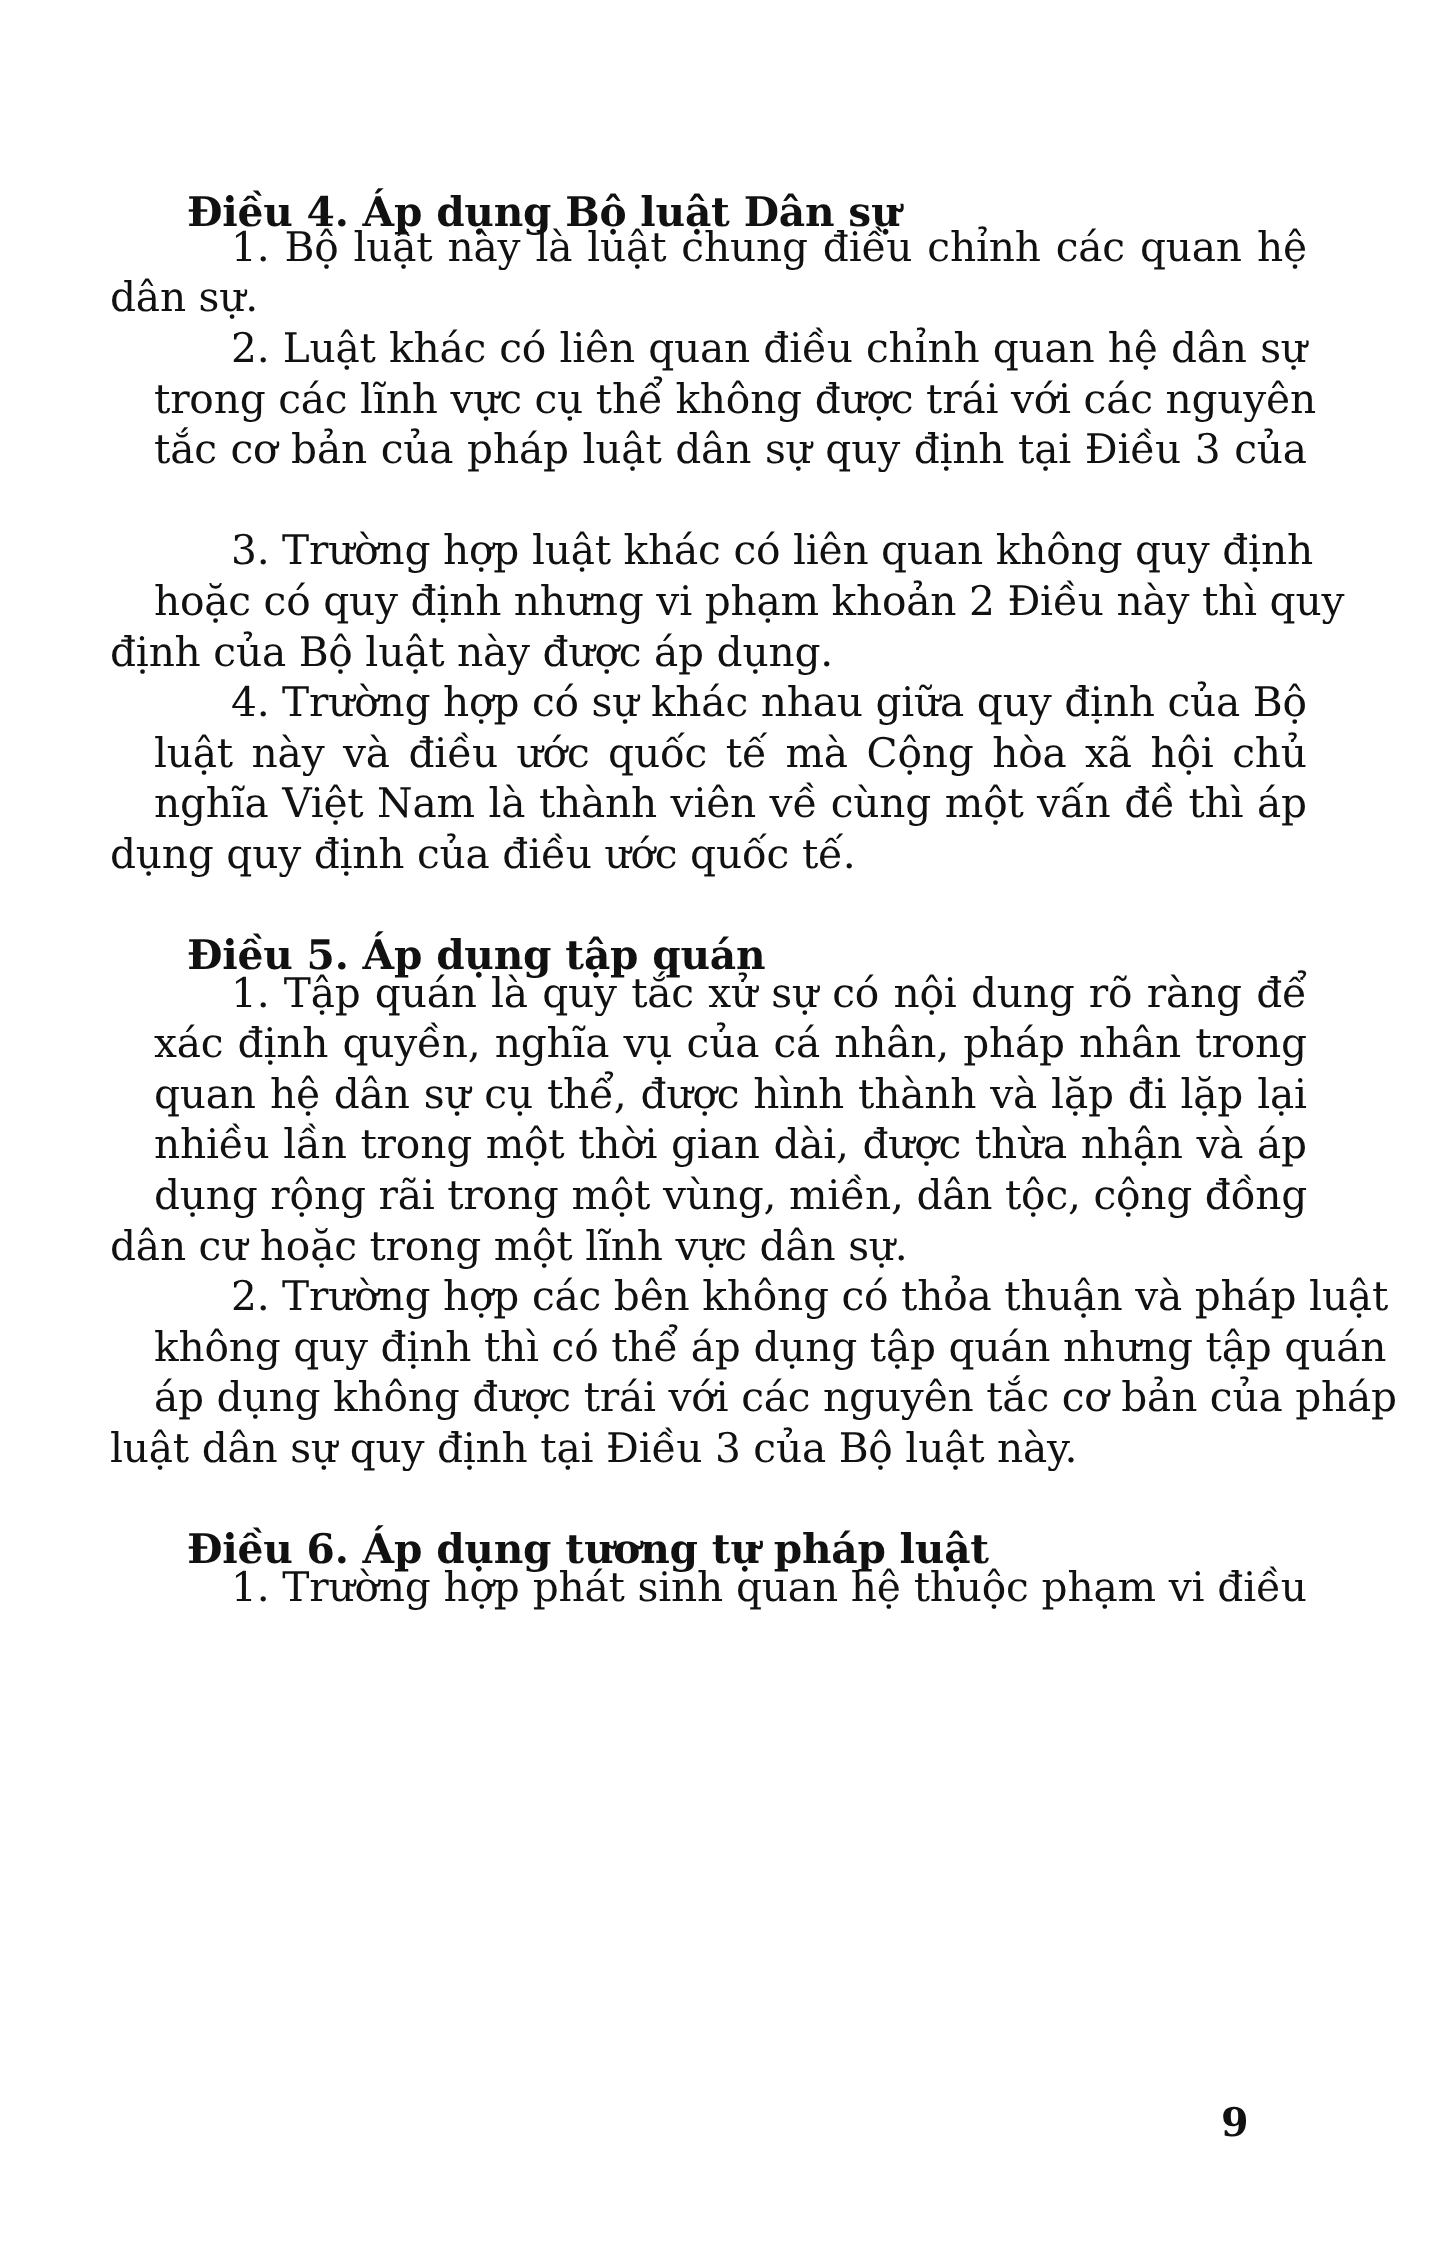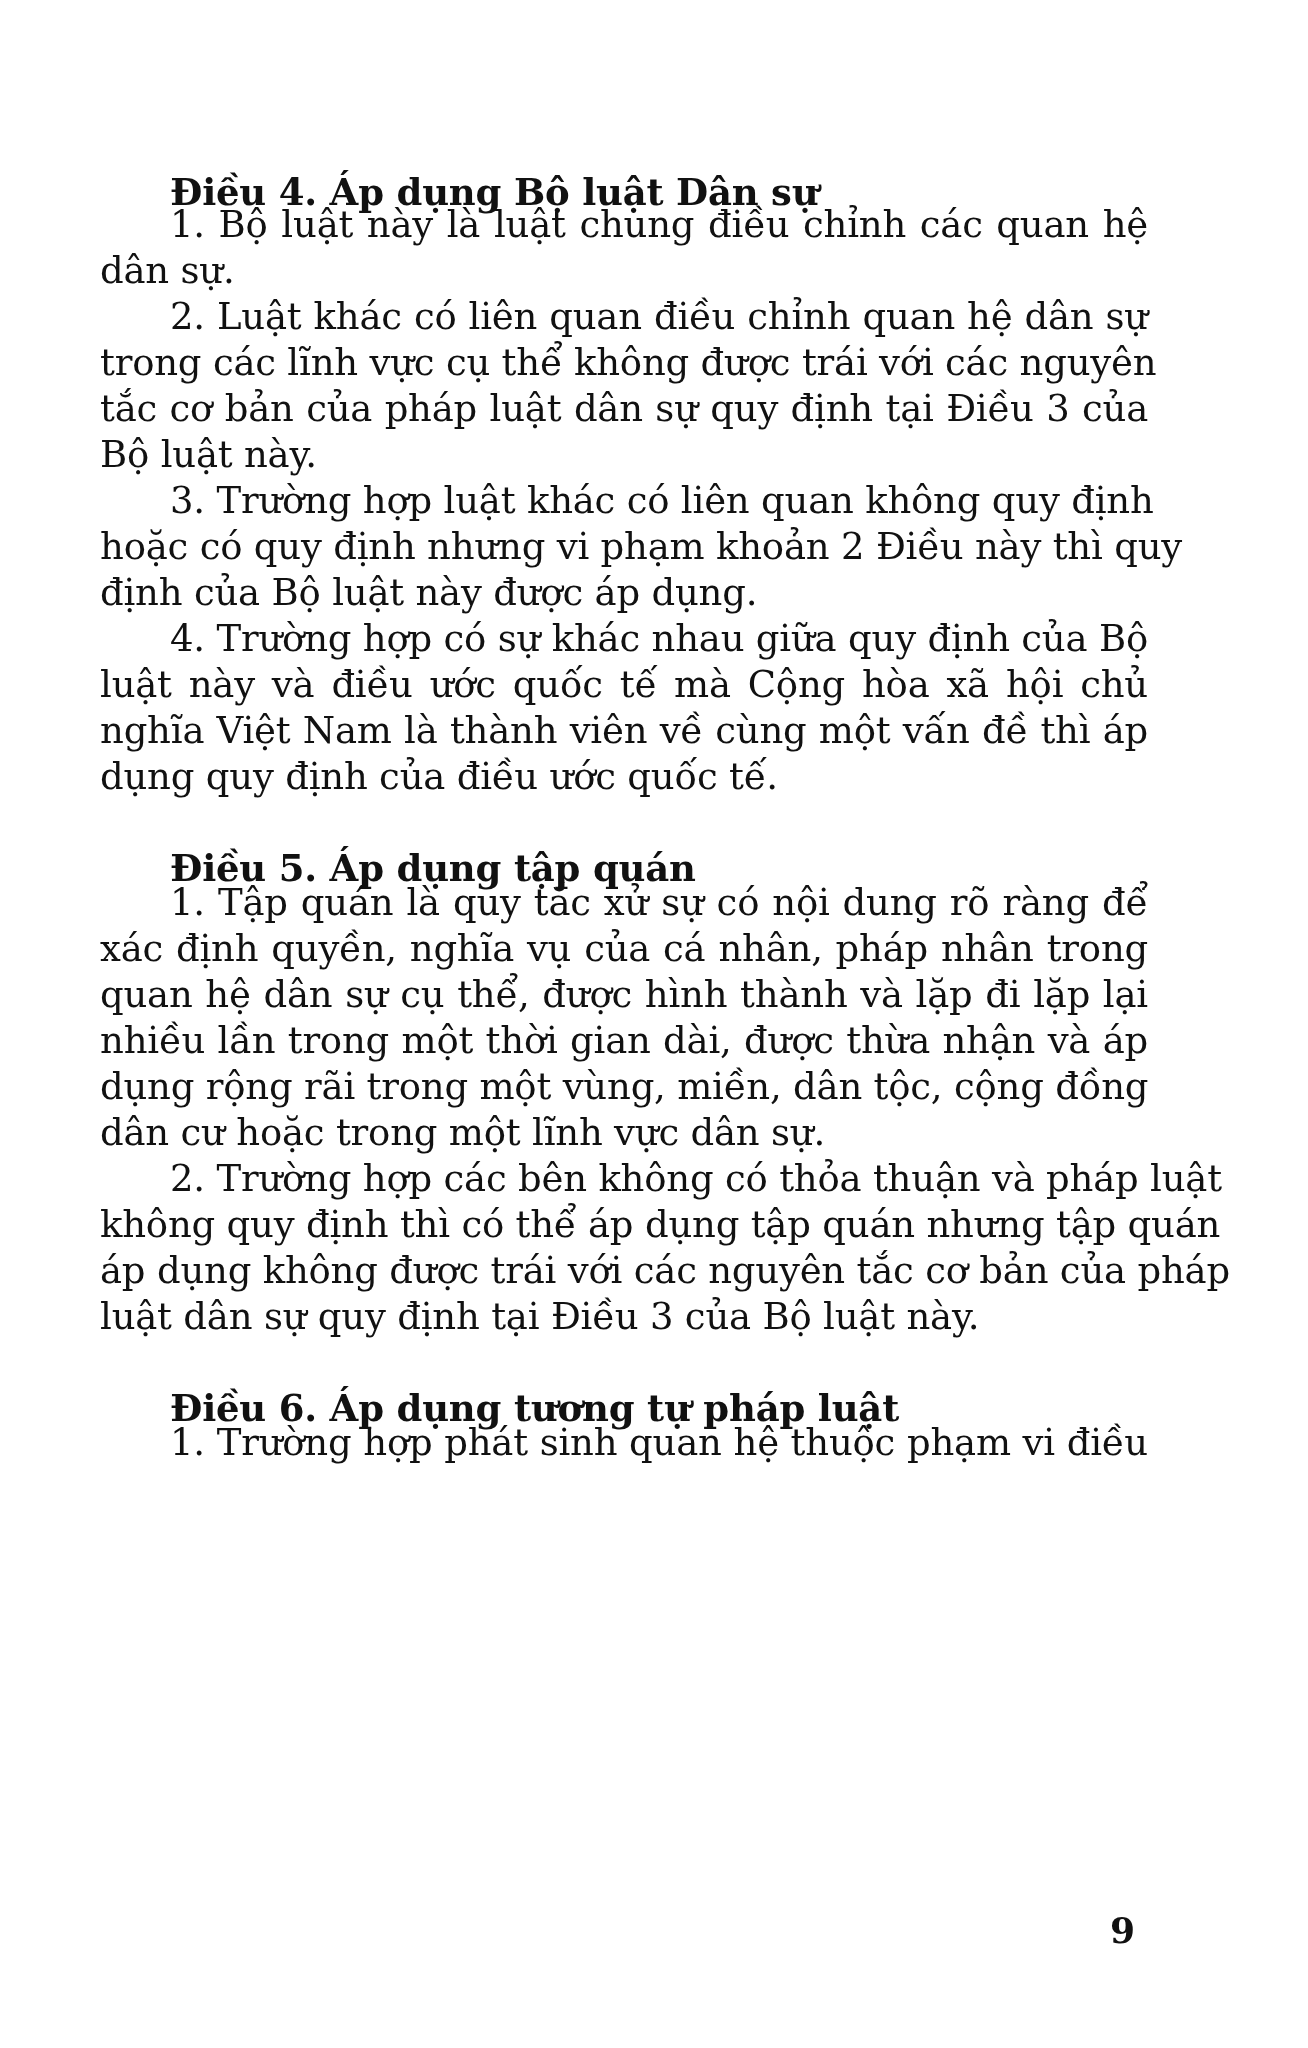--- a/index.html
+++ b/index.html
@@ -27,20 +27,21 @@
       left: 0;
       width: 1048px;
       font-size: 37px;
       line-height: 1;
       white-space: nowrap;
       letter-spacing: -0.2px;
     }
     .line.justify {
       text-align: justify;
       text-align-last: justify;
+      margin-left: 40px;
     }
     .line.indent { padding-left: 70px; box-sizing: border-box; }
     .heading {
       font-weight: bold;
       padding-left: 70px;
       box-sizing: border-box;
       margin-top: 24px;
     }
     .page-number {
       position: absolute;
@@ -55,21 +56,20 @@
 <body>
 
 <div class="page">
 
   <div class="line heading" style="top:150px">Điều 4. Áp dụng Bộ luật Dân sự</div>
   <div class="line justify indent" style="top:206px">1. Bộ luật này là luật chung điều chỉnh các quan hệ</div>
   <div class="line" style="top:252px">dân sự.</div>
   <div class="line justify indent" style="top:298px">2. Luật khác có liên quan điều chỉnh quan hệ dân sự</div>
   <div class="line justify" style="top:344px">trong các lĩnh vực cụ thể không được trái với các nguyên</div>
   <div class="line justify" style="top:390px">tắc cơ bản của pháp luật dân sự quy định tại Điều 3 của</div>
-  <div class="line" style="top:436px">Bộ luật này.</div>
   <div class="line justify indent" style="top:482px">3. Trường hợp luật khác có liên quan không quy định</div>
   <div class="line justify" style="top:528px">hoặc có quy định nhưng vi phạm khoản 2 Điều này thì quy</div>
   <div class="line" style="top:574px">định của Bộ luật này được áp dụng.</div>
   <div class="line justify indent" style="top:620px">4. Trường hợp có sự khác nhau giữa quy định của Bộ</div>
   <div class="line justify" style="top:712px">nghĩa Việt Nam là thành viên về cùng một vấn đề thì áp</div>
   <div class="line justify" style="top:666px">luật này và điều ước quốc tế mà Cộng hòa xã hội chủ</div>
   <div class="line" style="top:758px">dụng quy định của điều ước quốc tế.</div>
 
   <div class="line heading" style="top:826px">Điều 5. Áp dụng tập quán</div>
   <div class="line justify indent" style="top:884px">1. Tập quán là quy tắc xử sự có nội dung rõ ràng để</div>

